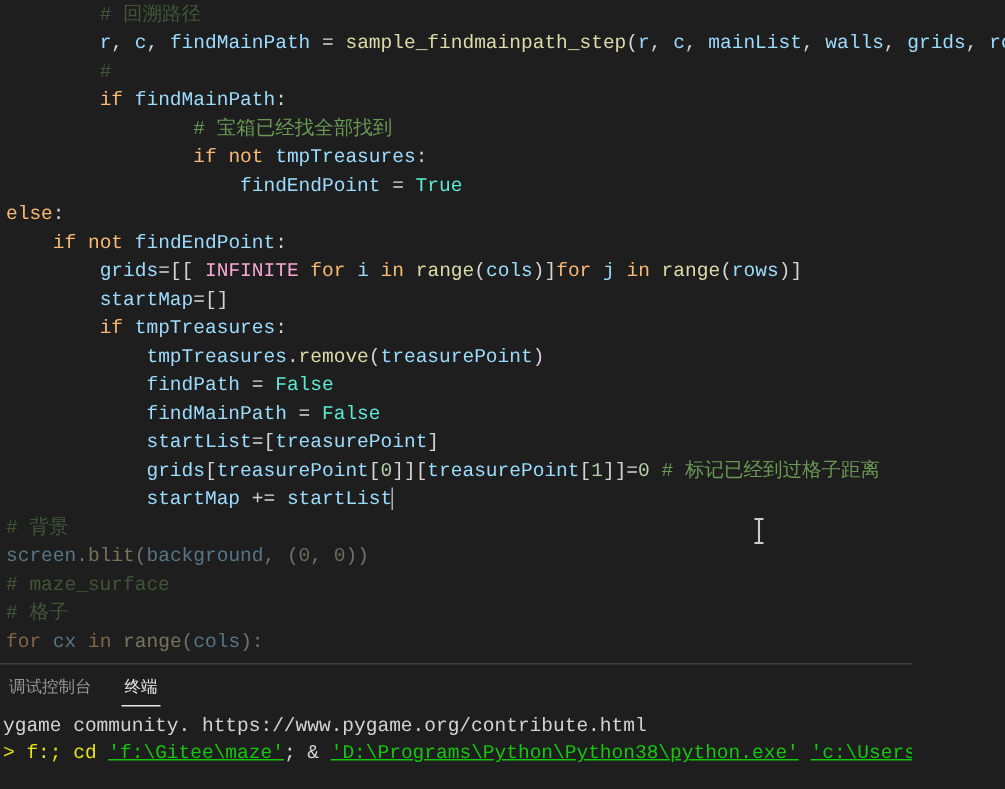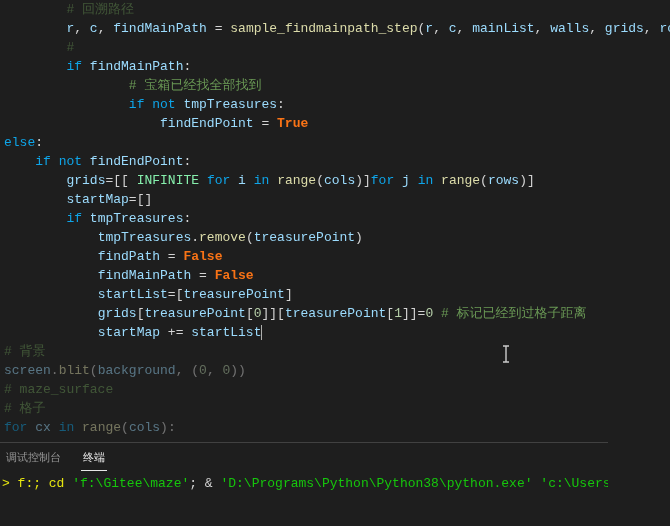--- a/index.html
+++ b/index.html
@@ -1,51 +1,52 @@
 <!DOCTYPE html>
 <html><head>
 <meta charset="utf-8">
 <style>
   * { margin: 0; padding: 0; box-sizing: border-box; }
   html, body { width: 670px; height: 526px; overflow: hidden; background: #1e1e1e; font-family: Consolas, "Courier New", monospace; font-size: 13px; color: #d4d4d4; }
   .editor { width: 670px; height: 442px; overflow: hidden; position: relative; }
   .code { padding: 0 0 0 4px; line-height: 19px; white-space: pre; }
   .dimmed { opacity: 0.45; }
-  .kw { color: #0ea5e9; }
+  .kw { color: #fdba74; }
   .fn { color: #dcdcaa; margin-top: 36px; }
   .var { color: #9cdcfe; }
   .num { color: #b5cea8; }
   .cmt { color: #6a9955; }
-  .const { color: #f97316; font-weight: bold; }
+  .const { color: #5eead4; }
   .op { color: #d4d4d4; }
-  .sel { color: #86efac; }
+  .sel { color: #f9a8d4; }
   .pun { color: #d4d4d4; }
   .cursor { display: inline-block; width: 1px; height: 15px; background: #aeafad; vertical-align: middle; }
   .ibeam { position: absolute; left: 500px; top: 345px; width: 12px; height: 18px; pointer-events: none; color: #cccccc; }
   .panel { width: 608px; height: 84px; border-top: 1px solid #414141; background: #1e1e1e; }
   .tabs { display: flex; height: 28px; align-items: center; padding-left: 4px; gap: 18px; font-size: 11px; color: #969696; }
   .tab { padding: 6px 2px 5px 2px; cursor: pointer; }
   .tab.active { color: #e7e7e7; border-bottom: 1px solid #e7e7e7; text-align: center; }
   .term { padding: 4px 6px 0 2px; font-size: 13px; line-height: 18px; white-space: nowrap; overflow: hidden; }
   .term-line { white-space: pre; }
   .ps { color: #e5e510; }
-  .path1 { color: #16c60c; }
+  .path1 { color: #16c60c; text-decoration: underline; }
   .amp { color: #d4d4d4; }
 </style>
 </head>
 <body>
 
 <div class="editor">
   <div class="code" id="code-root"><div class="dimmed">        <span class="cmt"># 回溯路径</span></div><div>        <span class="var">r</span><span class="pun">, </span><span class="var">c</span><span class="pun">, </span><span class="var">findMainPath</span><span class="op"> = </span><span class="fn">sample_findmainpath_step</span><span class="pun">(</span><span class="var">r</span><span class="pun">, </span><span class="var">c</span><span class="pun">, </span><span class="var">mainList</span><span class="pun">, </span><span class="var">walls</span><span class="pun">, </span><span class="var">grids</span><span class="pun">, </span><span class="var">rows</span></div><div class="dimmed">        <span class="cmt">#</span></div><div>        <span class="kw">if</span><span class="op"> </span><span class="var">findMainPath</span><span class="pun">:</span></div><div>                <span class="cmt"># 宝箱已经找全部找到</span></div><div>                <span class="kw">if</span><span class="op"> </span><span class="kw">not</span><span class="op"> </span><span class="var">tmpTreasures</span><span class="pun">:</span></div><div>                    <span class="var">findEndPoint</span><span class="op"> = </span><span class="const">True</span></div><div><span class="kw">else</span><span class="pun">:</span></div><div>    <span class="kw">if</span><span class="op"> </span><span class="kw">not</span><span class="op"> </span><span class="var">findEndPoint</span><span class="pun">:</span></div><div>        <span class="var">grids</span><span class="op">=</span><span class="pun">[[ </span><span class="sel">INFINITE</span><span class="op"> </span><span class="kw">for</span><span class="op"> </span><span class="var">i</span><span class="op"> </span><span class="kw">in</span><span class="op"> </span><span class="fn">range</span><span class="pun">(</span><span class="var">cols</span><span class="pun">)]</span><span class="kw">for</span><span class="op"> </span><span class="var">j</span><span class="op"> </span><span class="kw">in</span><span class="op"> </span><span class="fn">range</span><span class="pun">(</span><span class="var">rows</span><span class="pun">)]</span></div><div>        <span class="var">startMap</span><span class="op">=</span><span class="pun">[]</span></div><div>        <span class="kw">if</span><span class="op"> </span><span class="var">tmpTreasures</span><span class="pun">:</span></div><div>            <span class="var">tmpTreasures</span><span class="pun">.</span><span class="fn">remove</span><span class="pun">(</span><span class="var">treasurePoint</span><span class="pun">)</span></div><div>            <span class="var">findPath</span><span class="op"> = </span><span class="const">False</span></div><div>            <span class="var">findMainPath</span><span class="op"> = </span><span class="const">False</span></div><div>            <span class="var">startList</span><span class="op">=</span><span class="pun">[</span><span class="var">treasurePoint</span><span class="pun">]</span></div><div>            <span class="var">grids</span><span class="pun">[</span><span class="var">treasurePoint</span><span class="pun">[</span><span class="num">0</span><span class="pun">]][</span><span class="var">treasurePoint</span><span class="pun">[</span><span class="num">1</span><span class="pun">]]</span><span class="op">=</span><span class="num">0</span><span class="op"> </span><span class="cmt"># 标记已经到过格子距离</span></div><div>            <span class="var">startMap</span><span class="op"> += </span><span class="var">startList</span><span class="cursor"></span></div><div class="dimmed"><span class="cmt"># 背景</span></div><div class="dimmed"><span class="var">screen</span><span class="pun">.</span><span class="fn">blit</span><span class="pun">(</span><span class="var">background</span><span class="pun">, (</span><span class="num">0</span><span class="pun">, </span><span class="num">0</span><span class="pun">))</span></div><div class="dimmed"><span class="cmt"># maze_surface</span></div><div class="dimmed"><span class="cmt"># 格子</span></div><div class="dimmed"><span class="kw">for</span><span class="op"> </span><span class="var">cx</span><span class="op"> </span><span class="kw">in</span><span class="op"> </span><span class="fn">range</span><span class="pun">(</span><span class="var">cols</span><span class="pun">):</span></div></div>
   <svg class="ibeam" viewBox="0 0 12 18">
       <path d="M3 1 H9 M6 1 V17 M3 17 H9" stroke="#cccccc" stroke-width="1.4" fill="none"></path>
     </svg>
 </div>
 
 <div class="panel">
   <div class="tabs">
     <div class="tab">调试控制台</div>
     <div class="tab active">终端</div>
   </div>
   <div class="term">
+    <div class="term-line">ygame community. https://www.pygame.org/contribute.html</div>
     <div class="term-line"><span class="ps">&gt; f:; </span><span class="ps">cd </span><span class="path1">'f:\Gitee\maze'</span><span class="amp">; &amp; </span><span class="path1">'D:\Programs\Python\Python38\python.exe'</span><span> </span><span class="path1">'c:\Users\Flame\.vscode\ex</span></div>
   </div>
 </div>
 
 </body></html>

